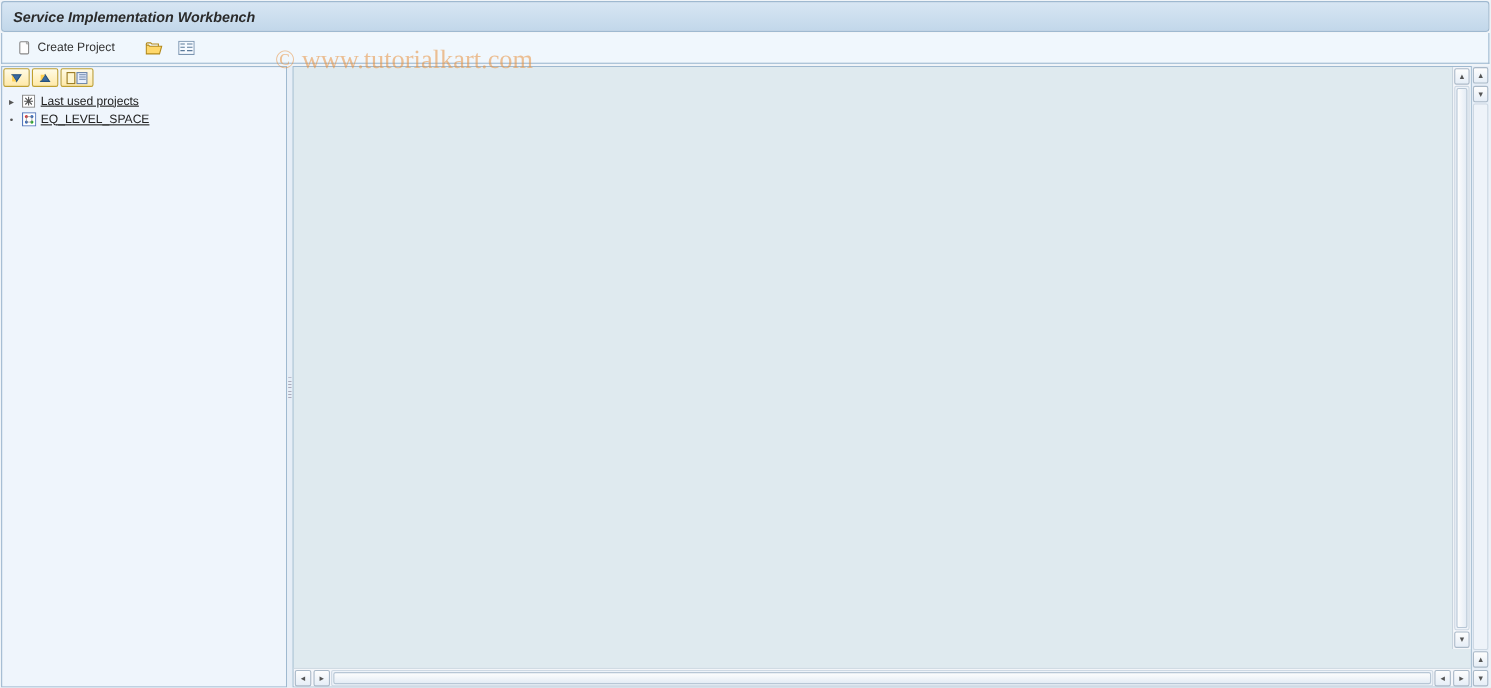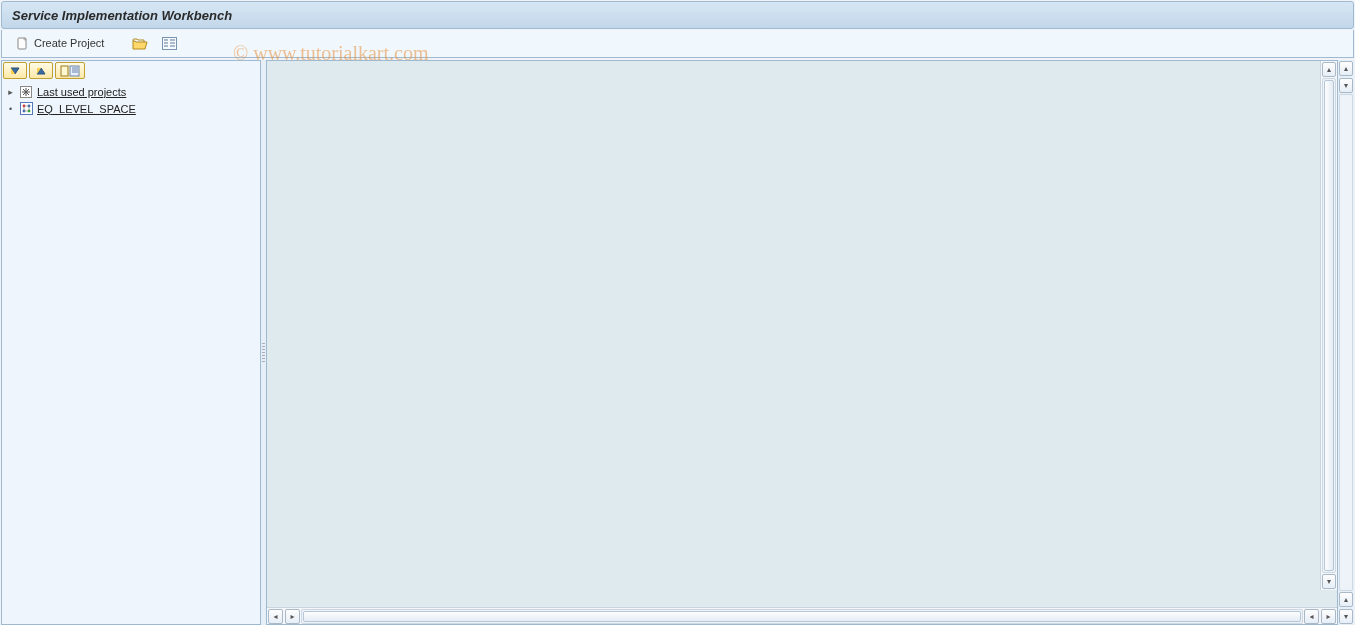--- a/index.html
+++ b/index.html
@@ -220,24 +220,24 @@
   .tree-iconbox {
     width:14px;height:14px;
     display:flex;align-items:center;justify-content:center;
   }
   .tree-row .lbl { white-space:nowrap;text-decoration:underline; }
 
   
   .watermark {
     position:absolute;
     top: 42px;
-    left: 233px;
+    left: 250px;
     color: rgba(231,144,60,0.55);
     font-family: "Times New Roman", serif;
-    font-size: 20px;
+    font-size: 24px;
     pointer-events:none;
     z-index: 50;
   }
 
 </style>
 </head>
 <body>
 
 <div class="titlebar">
   <span class="title">Service Implementation Workbench</span>

